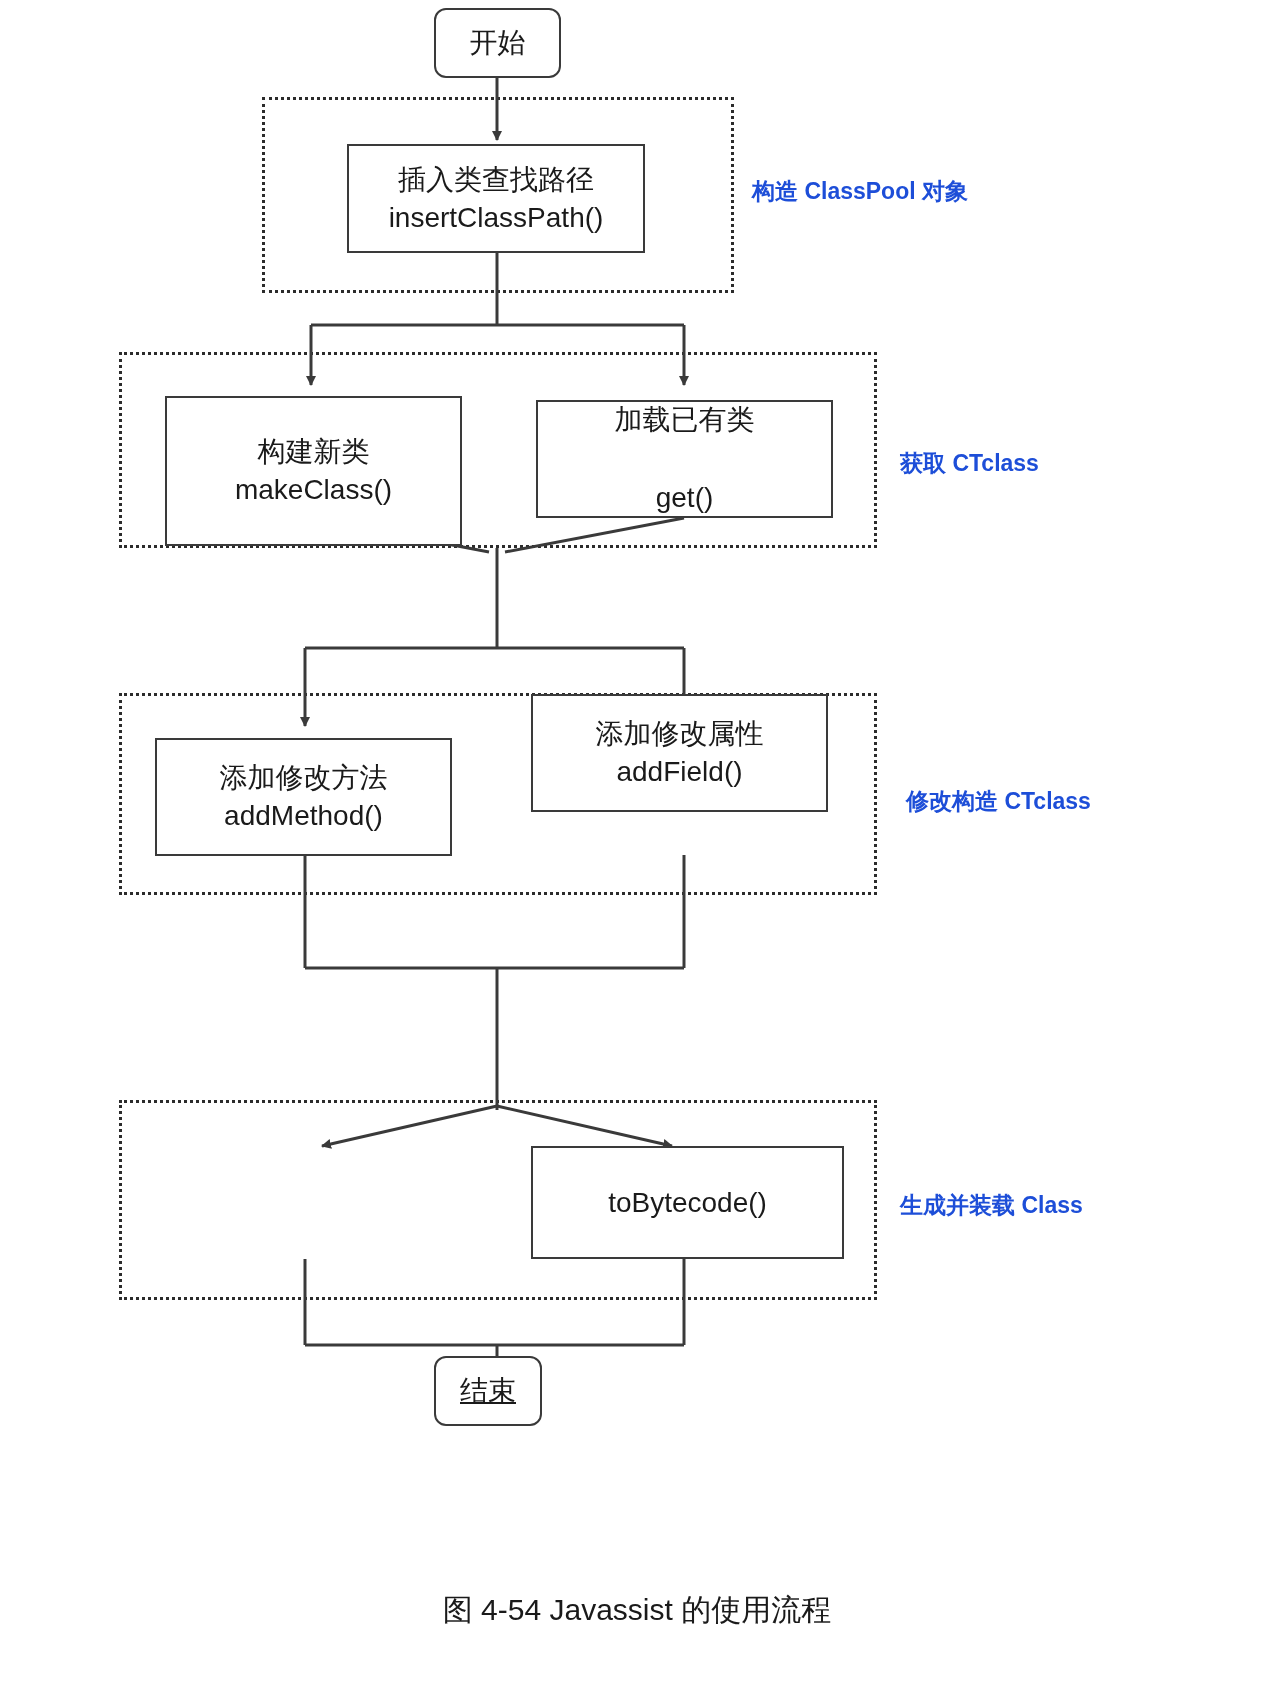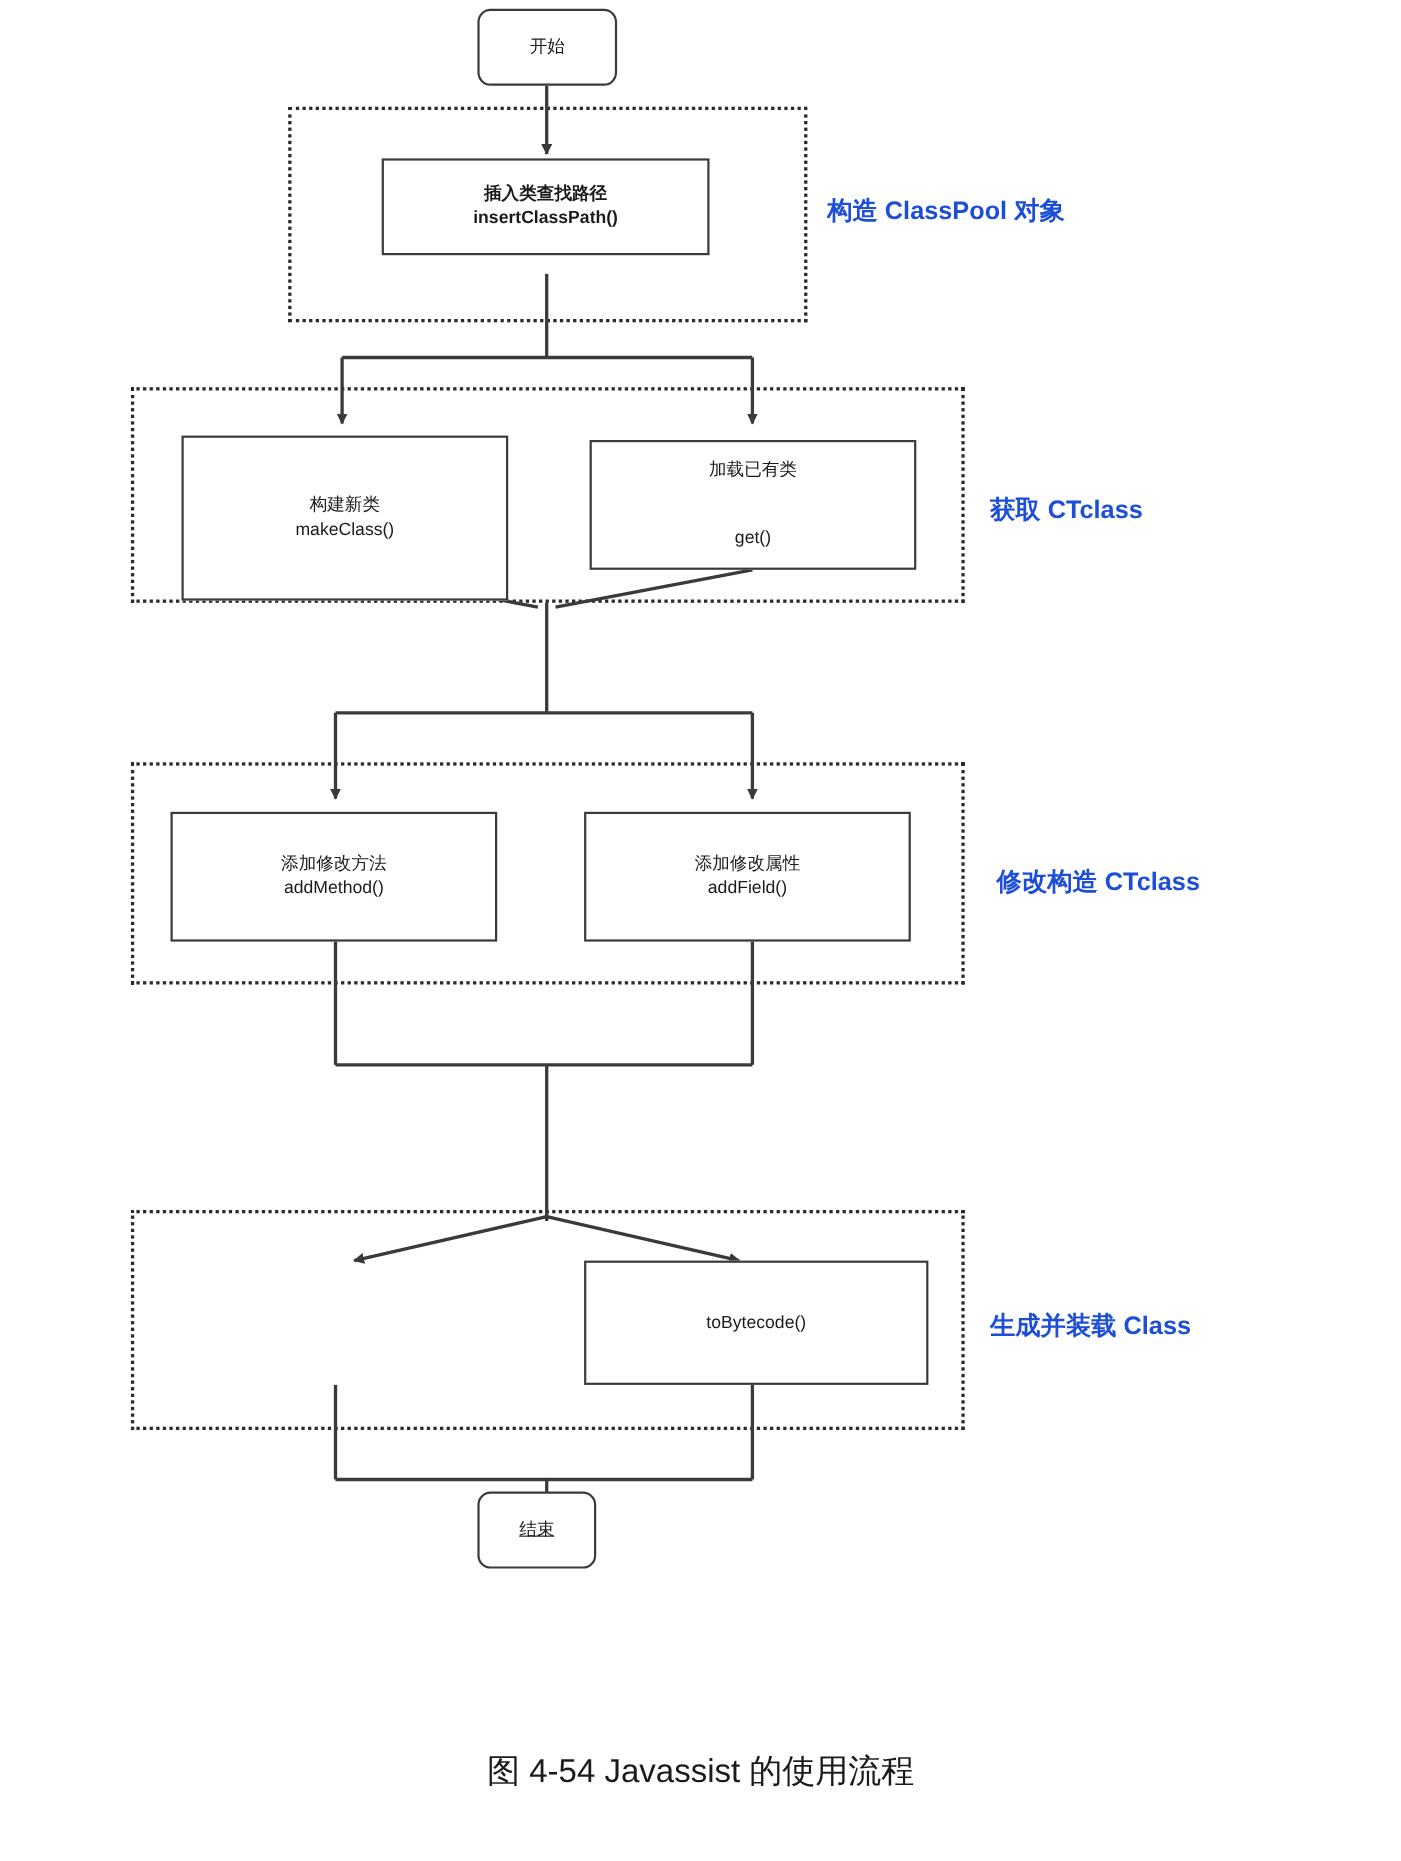--- a/index.html
+++ b/index.html
@@ -31,21 +31,21 @@
     position: absolute;
     box-sizing: border-box;
     border: 2px solid #3a3a3a;
     background: #ffffff;
     display: flex;
     flex-direction: column;
     align-items: center;
     justify-content: center;
     text-align: center;
     line-height: 1.35;
-    font-size: 16px;
+    font-size: 28px;
     color: #1a1a1a;
   }
   .node.rounded {
     border-radius: 12px;
   }
   .node .line1, .node .line2 {
     display: block;
     white-space: nowrap;
   }
   .group-label {
@@ -114,41 +114,41 @@
       <path d="M684,1259 L684,1345"></path>
       <path d="M305,1345 L684,1345"></path>
       <path d="M497,1345 L497,1405" marker-end="url(#arrow)"></path>
     </g>
   </svg>
 
   <div class="node rounded" style="left:434px; top:8px; width:127px; height:70px;">
     <span class="line1">开始</span>
   </div>
 
-  <div class="node" style="left:347px; top:144px; width:298px; height:88px;font-weight:bold;">
+  <div class="node" style="left:347px; top:144px; width:298px; height:109px;">
     <span class="line1">插入类查找路径</span>
     <span class="line2">insertClassPath()</span>
   </div>
 
   <div class="node" style="left:165px; top:396px; width:297px; height:150px;">
     <span class="line1">构建新类</span>
     <span class="line2">makeClass()</span>
   </div>
 
   <div class="node" style="left:536px; top:400px; width:297px; height:118px;gap:40px;">
     <span class="line1">加载已有类</span>
     <span class="line2">get()</span>
   </div>
 
   <div class="node" style="left:155px; top:738px; width:297px; height:118px;">
     <span class="line1">添加修改方法</span>
     <span class="line2">addMethod()</span>
   </div>
 
-  <div class="node" style="left:531px; top:738px; width:297px; height:118px;">
+  <div class="node" style="left:531px; top:694px; width:297px; height:118px;">
     <span class="line1">添加修改属性</span>
     <span class="line2">addField()</span>
   </div>
 
 
   <div class="node" style="left:531px; top:1146px; width:313px; height:113px;">
     <span class="line1">toBytecode()</span>
   </div>
 
   <div class="node rounded" style="left:434px; top:1356px; width:108px; height:70px;text-decoration:underline;">

